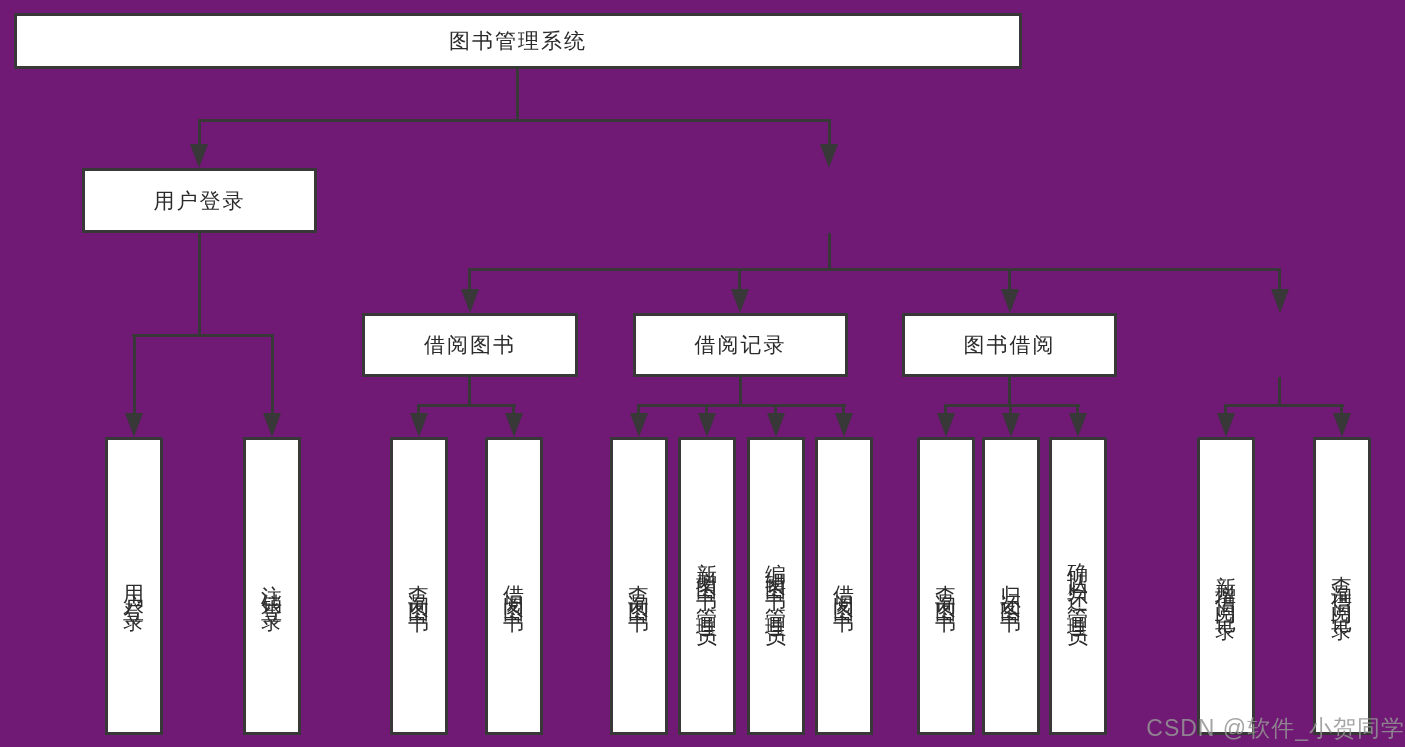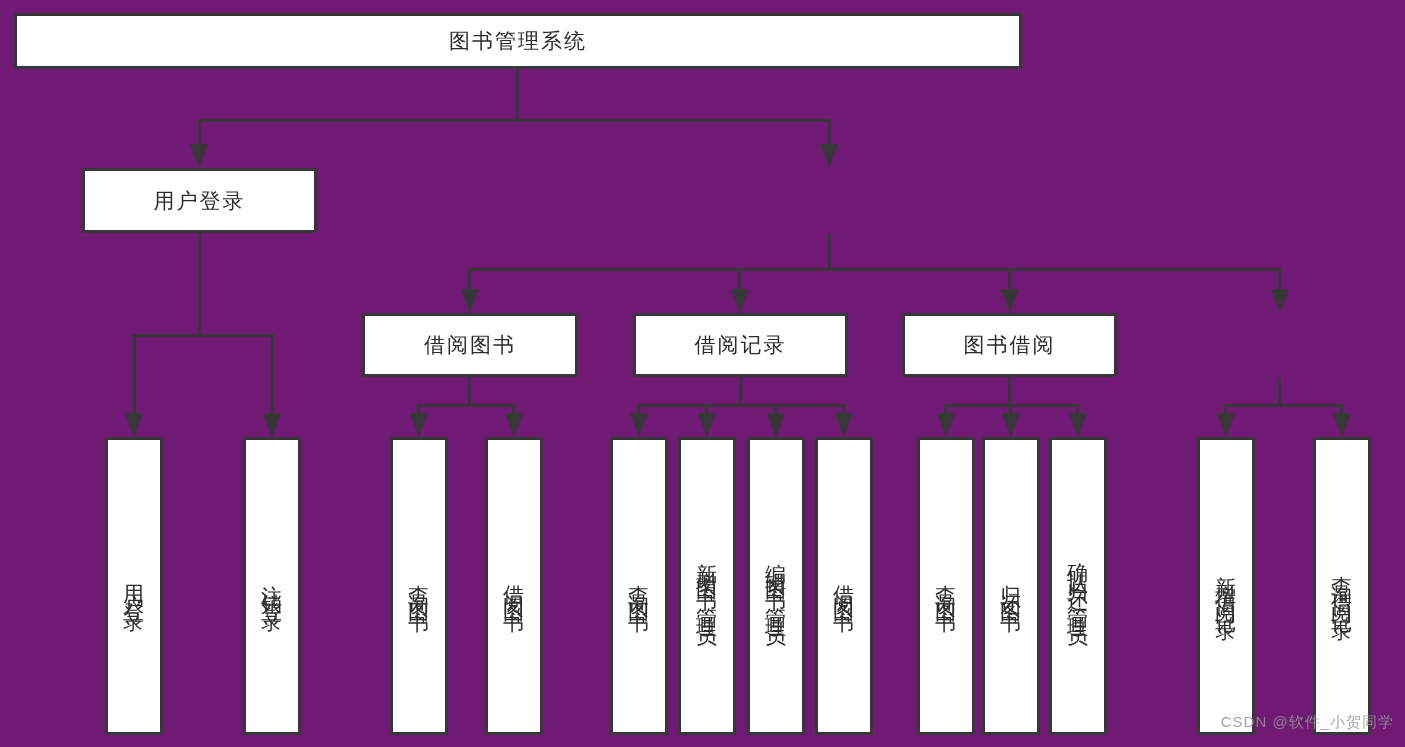--- a/index.html
+++ b/index.html
@@ -17,22 +17,22 @@
     font-size:21px;letter-spacing:9px;line-height:1;color:#2b2b2b;
   }
   .vline{position:absolute;width:3px;background:#383838;}
   .hline{position:absolute;height:3px;background:#383838;}
   .arrow{
     position:absolute;width:0;height:0;
     border-left:9px solid transparent;border-right:9px solid transparent;
     border-top:24px solid #383838;
   }
   .watermark{
-    position:absolute;top:713px;right:11px;z-index:10;
-    font-size:15px;color:rgba(148,148,148,0.85);letter-spacing:1px;white-space:nowrap;
+    position:absolute;top:713px;right:0;z-index:10;
+    font-size:23px;color:rgba(148,148,148,0.85);letter-spacing:1px;white-space:nowrap;
   }
 </style>
 </head>
 <body>
 
 <div class="canvas">
 
   <div class="box h" style="left:14px;top:13px;width:1008px;height:56px">
     <span>图书管理系统</span>
   </div>

